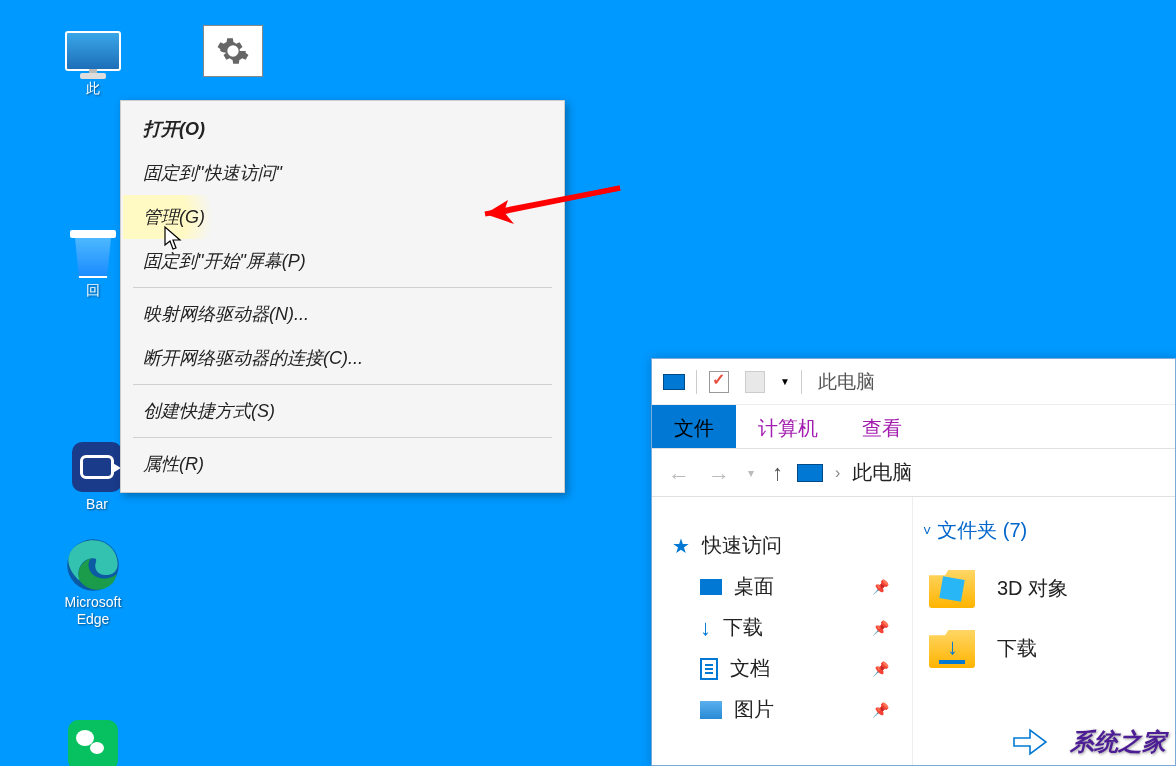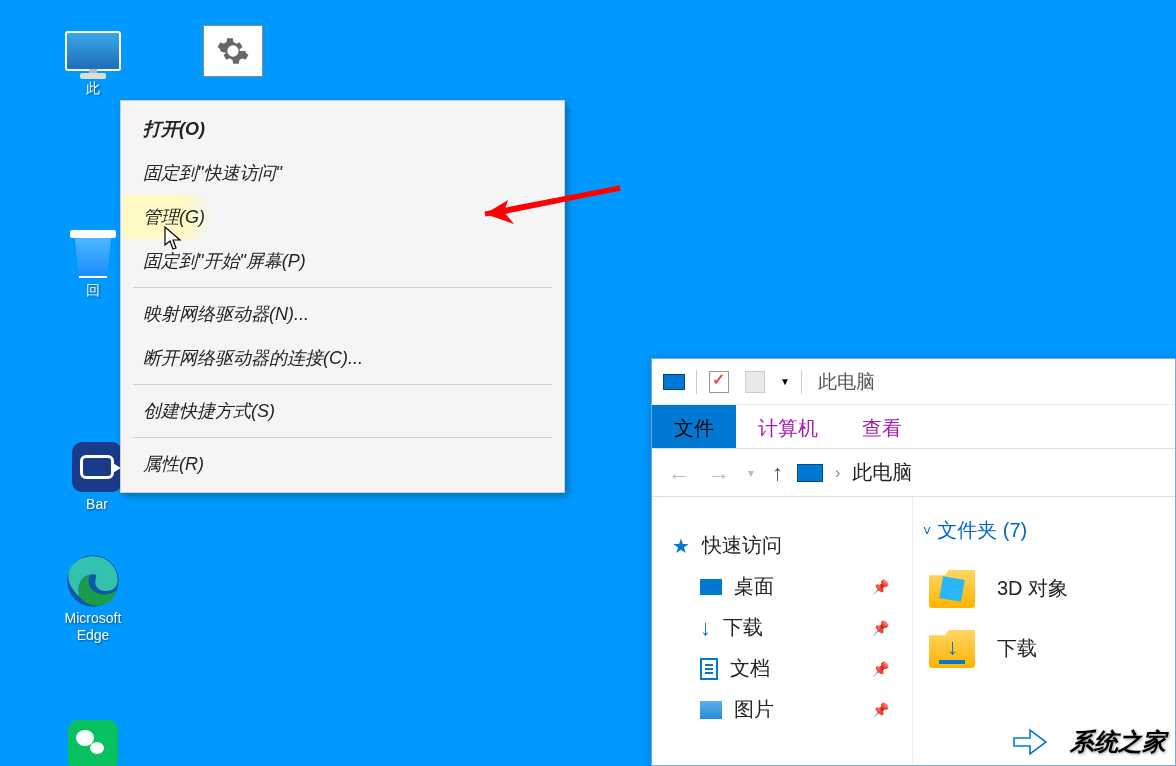--- a/index.html
+++ b/index.html
@@ -93,21 +93,21 @@
   .section-header { color:#0066cc; font-size:20px; display:flex; align-items:center; gap:6px; margin-bottom:14px; cursor:pointer;}
   .chev { font-size:14px; }
   .folder-row { display:flex; align-items:center; gap:22px; padding:10px 6px; font-size:20px; color:#222; cursor:pointer;}
   .folder-icon { width:46px; height:40px; position:relative; }
   .folder-back { position:absolute; inset:0; background:linear-gradient(#ffd86b,#ffb400); border-radius:3px; clip-path:polygon(0 18%, 35% 18%, 42% 5%, 100% 5%, 100% 100%, 0 100%);}
   .cube3d { position:absolute; width:22px; height:22px; left:12px; top:10px; background:#29b6f6; transform:rotate(10deg);}
   .dlbar { position:absolute; left:10px; bottom:4px; width:26px; height:4px; background:#0078d4;}
   .dlarw { position:absolute; left:18px; top:6px; color:#0078d4; font-size:22px; font-weight:bold;}
 
   
-  .watermark { position:absolute; right:10px; bottom:8px; color:#000000; font-size:24px; font-style:italic; font-weight:bold; text-shadow:1px 1px 3px rgba(0,0,0,0.4); display:flex; align-items:center; gap:20px; z-index:300;}
+  .watermark { position:absolute; right:10px; bottom:8px; color:#4c1d95; font-size:24px; font-style:italic; font-weight:bold; text-shadow:1px 1px 3px rgba(0,0,0,0.4); display:flex; align-items:center; gap:20px; z-index:300;}
   .wm-logo { width:40px; height:32px; }
 </style>
 </head>
 <body>
 
 <div class="desktop-icon" style="left:48px; top:26px;">
   <div class="icon-img">
     <div class="pc-monitor">
         <div class="pc-stand"></div>
       </div>
@@ -137,21 +137,21 @@
 
 <div class="desktop-icon" style="left:52px; top:418px;margin-top:24px;">
   <div class="icon-img">
     <div class="bandicam">
         <div class="bandicam-inner"></div>
       </div>
   </div>
   <div class="label">Bar</div>
 </div>
 
-<div class="desktop-icon" style="left:48px; top:556px;">
+<div class="desktop-icon" style="left:48px; top:540px;">
   <div class="icon-img">
     <svg class="edge-svg" viewBox="0 0 100 100">
       <circle cx="50" cy="50" r="46" fill="#0c59a4"></circle>
       <path d="M50 6 C78 6 94 28 94 48 C94 62 84 68 72 68 C60 68 54 60 54 52 C54 44 60 38 50 38 C36 38 24 50 24 66 C24 70 25 74 26 78 C14 68 6 54 6 42 C6 22 26 6 50 6 Z" fill="#33c2b0"></path>
       <path d="M26 78 C34 88 44 94 58 94 C76 94 90 82 92 66 C88 70 80 74 70 74 C52 74 42 62 42 50 C42 44 44 40 48 38 C36 40 24 52 24 66 C24 70 25 74 26 78 Z" fill="#1a9c4a"></path>
     </svg>
   </div>
   <div class="label" style="white-space:pre-line">Microsoft
 Edge</div>
 </div>

